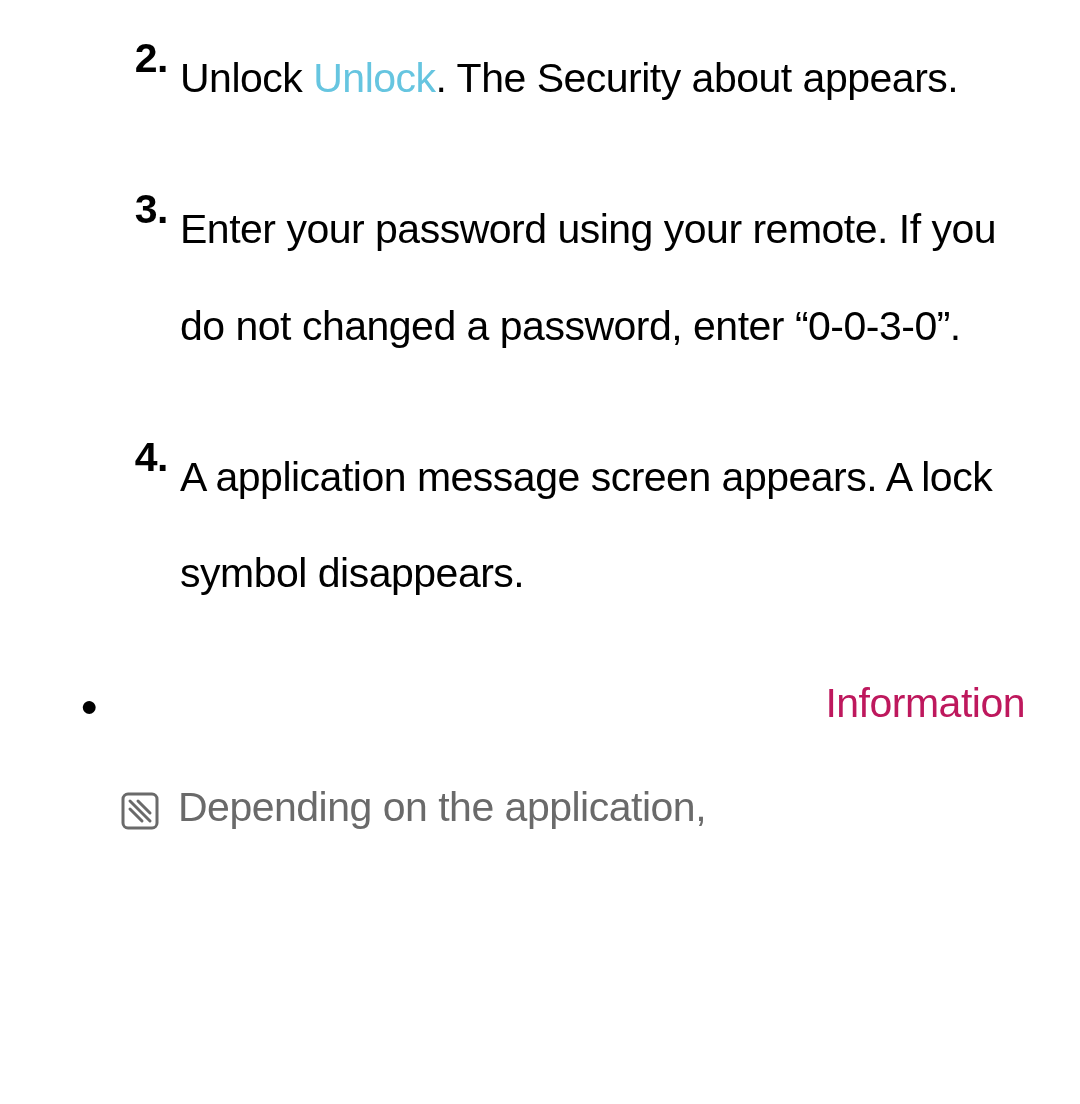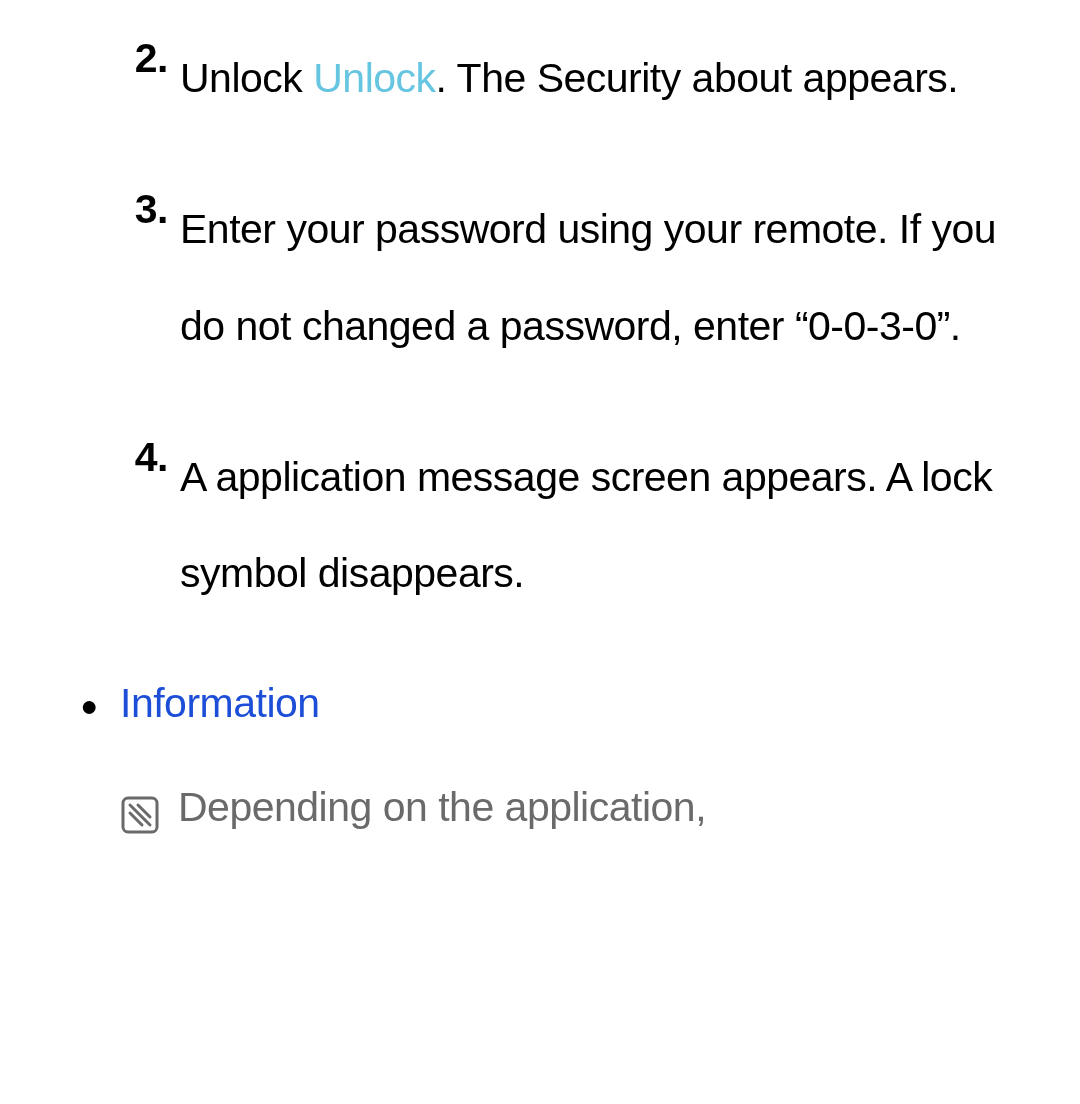--- a/index.html
+++ b/index.html
@@ -53,31 +53,32 @@
       line-height: 1.5;
       padding-top: 6px;
     }
     .bullet-dot::before {
       content: "●";
     }
     .bullet-body {
       flex: 1;
     }
     .section-title {
-      color: #1d4ed8;
+      color: #be185d;
       margin-bottom: 50px;
       line-height: 1.3;
+      text-align: right;
     }
     .section-text {
       line-height: 2.35;
       margin-bottom: 50px;
     }
     .note-row {
       display: flex;
-      align-items: flex-end;
+      align-items: center;
       color: #6a6a6a;
       line-height: 1.35;
     }
     .note-icon {
       flex: 0 0 58px;
       display: flex;
       align-items: center;
       padding-top: 6px;
     }
     .note-icon svg {

